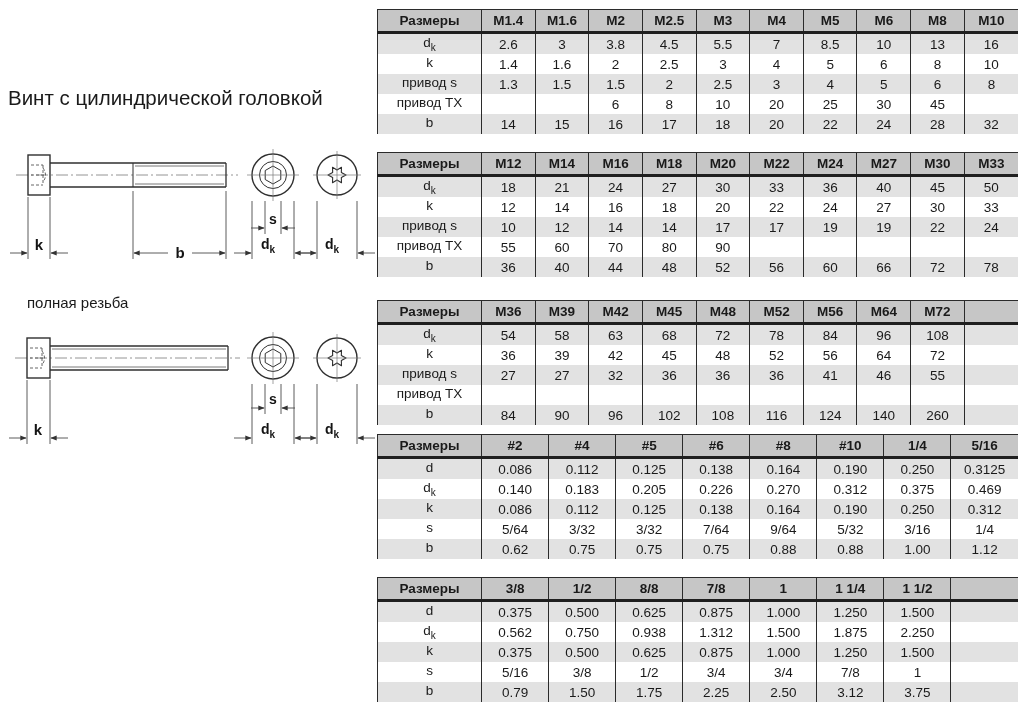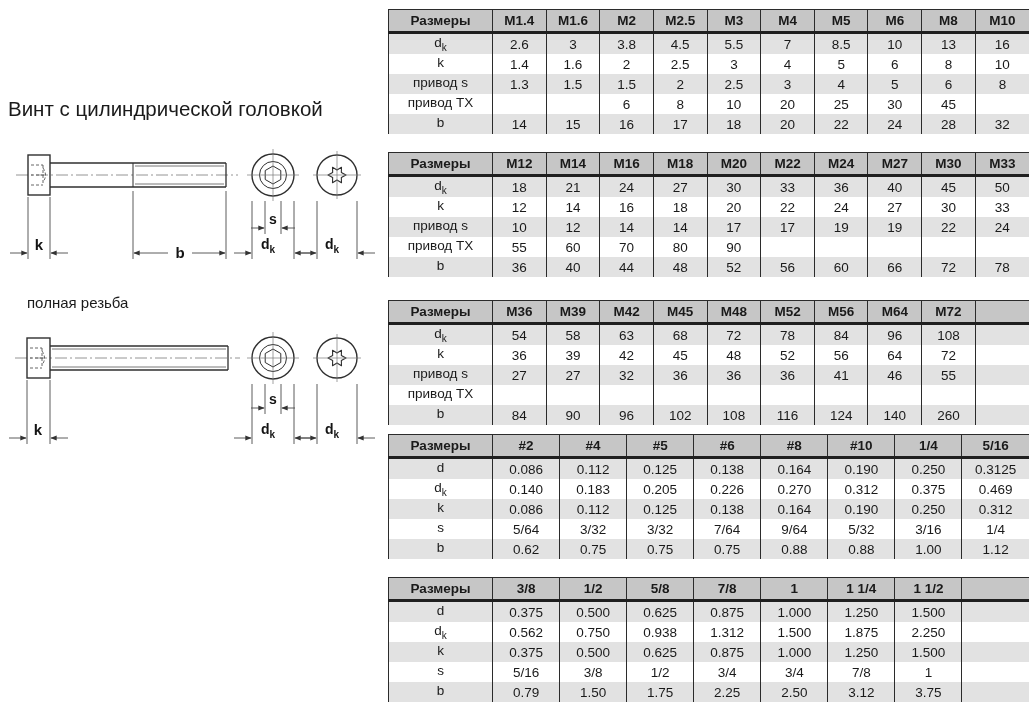--- a/index.html
+++ b/index.html
@@ -2,30 +2,30 @@
 <html><head>
 <meta charset="utf-8">
 <style>
   html,body{margin:0;padding:0;background:#fff;}
   body{width:1034px;height:703px;overflow:hidden;position:relative;
        font-family:"Liberation Sans",sans-serif;color:#1a1a1a;}
 
   
   .title-block{position:absolute;left:8px;top:2px;font-weight:bold;
                font-size:25px;line-height:34px;letter-spacing:0;}
-  .subtitle{position:absolute;left:8px;top:86px;font-size:20.5px;margin-top:11px;}
+  .subtitle{position:absolute;left:8px;top:86px;font-size:20.5px;}
   .full-thread{position:absolute;left:27px;top:294px;font-size:15px;}
 
   svg text{font-family:"Liberation Sans",sans-serif;font-weight:bold;fill:#141414;}
 
   .drawing1{position:absolute;left:0;top:146px;}
   .drawing2{position:absolute;left:0;top:322px;}
 
   
-  .tables{position:absolute;left:388px;top:9px;width:641px;}
+  .tables{position:absolute;left:377px;top:9px;width:641px;}
   table{border-collapse:collapse;table-layout:fixed;width:100%;}
   table.t0{margin-bottom:18px;} table.t1{margin-bottom:23px;}
   table.t2{margin-bottom:9px;}  table.t3{margin-bottom:18px;}
   th,td{border-left:1px solid #2b2b2b;text-align:center;padding:0;
         font-size:13.5px;height:20px;white-space:nowrap;overflow:hidden;}
   thead th{background:#c6c6c6;border-top:1px solid #2b2b2b;
            border-bottom:3px solid #1f1f1f;font-weight:bold;height:21px;}
   tbody tr:nth-child(odd){background:#e2e2e2;}
   td.rl{font-size:13.5px;}
   sub{font-size:10px;}
@@ -566,21 +566,21 @@
         <col>
         <col>
         <col>
         <col>
       </colgroup>
       <thead>
         <tr>
           <th>Размеры</th>
           <th>3/8</th>
           <th>1/2</th>
-          <th>5/8</th>
+          <th>8/8</th>
           <th>7/8</th>
           <th>1</th>
           <th>1 1/4</th>
           <th>1 1/2</th>
           <th></th>
         </tr>
       </thead>
       <tbody>
         <tr>
           <td class="rl"><span>d</span><sub></sub></td>

